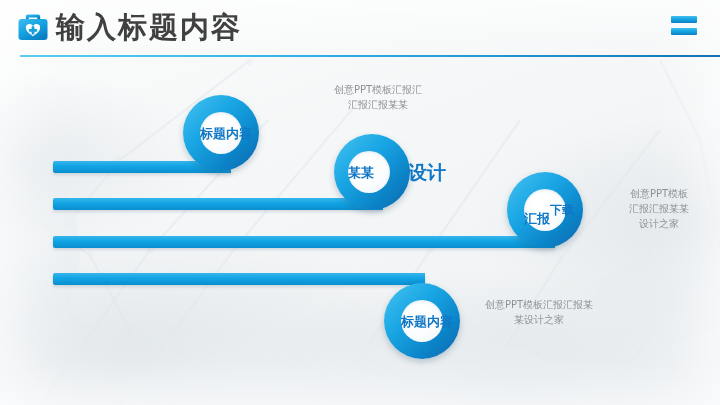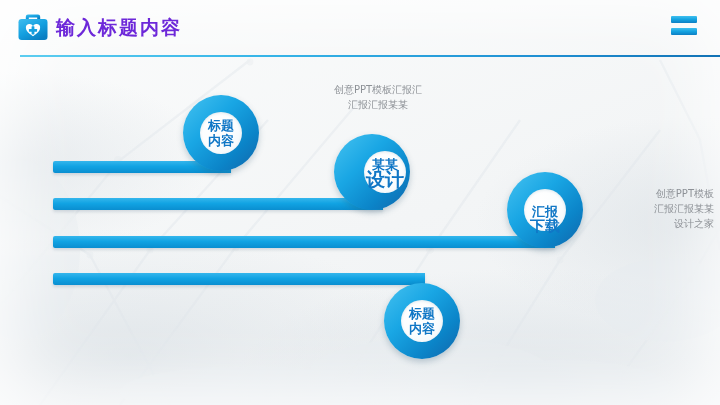--- a/index.html
+++ b/index.html
@@ -54,23 +54,23 @@
     position: absolute;
     left: 16px;
     top: 11px;
     width: 34px;
     height: 32px;
   }
   .page-title {
     position: absolute;
     left: 56px;
     top: 6px;
-    font-size: 19px;
+    font-size: 29px;
     font-weight: bold;
-    color: #6d28d9;
+    color: #404040;
     letter-spacing: 2px;
     line-height: 42px;
     white-space: nowrap;
     font-family: "DejaVu Sans", "Liberation Sans", sans-serif;
   }
   .menu-icon {
     position: absolute;
     right: 23px;
     top: 16px;
     width: 26px;
@@ -114,44 +114,43 @@
     border-radius: 50%;
     background: linear-gradient(135deg, #46c2f0 0%, #19a6e4 38%, #0b84c8 72%, #1266ab 100%);
     box-shadow: 0 3px 6px rgba(40,80,110,0.26);
   }
   .node .hole {
     position: absolute;
     border-radius: 50%;
     background:
       radial-gradient(circle at 35% 30%, #ffffff 0%, #fbfdfe 55%, #eef5fa 100%);
     display: flex;
-    flex-direction: column;
+    flex-direction: row;
     align-items: center;
-    justify-content: center;
     box-shadow: inset 0 1px 3px rgba(20,70,110,0.12);
   }
   .node .hole span {
     display: block;
     color: #1077c6;
     font-weight: bold;
     white-space: nowrap;
     font-family: "DejaVu Sans", "Liberation Sans", sans-serif;
   }
 
   
   .caption {
     position: absolute;
     color: #8d9196;
     font-size: 10px;
     line-height: 15px;
     font-family: "DejaVu Sans", "Liberation Sans", sans-serif;
     white-space: pre-line;
   }
   .caption.center { text-align: center; }
-  .caption.left { text-align: right; }
+  .caption.left { text-align: center; }
 </style>
 </head>
 <body>
 
 <div id="slide">
 
   <div class="bg-layer bg-base"></div>
   <div class="bg-layer bg-streaks">
     <svg width="720" height="405" viewBox="0 0 720 405" xmlns="http://www.w3.org/2000/svg">
       <g stroke="#dfe5ea" stroke-width="2.4" fill="none" opacity="0.75">
@@ -224,38 +223,40 @@
     <div class="hole" style="left:17px; top:17px; width:42px; height:42px;">
       <span style="font-size:13px; line-height:15px;">标题</span>
       <span style="font-size:13px; line-height:15px;">内容</span>
     </div>
   </div>
   <div class="caption center" style="left:318px; top:82px; width:120px;">创意PPT模板汇报汇
 汇报汇报某某</div>
 
   <div class="node" style="left:334px; top:134px; width:76px; height:76px;">
     <div class="ring"></div>
-    <div class="hole" style="left:30px; top:17px; width:42px; height:42px;">
+    <div class="hole" style="left:14px; top:17px; width:42px; height:42px;gap:34px;">
       <span style="font-size:13px; line-height:15px;">某某</span>
       <span style="font-size:19px; line-height:15px;">设计</span>
     </div>
   </div>
 
   <div class="node" style="left:507px; top:172px; width:76px; height:76px;">
     <div class="ring"></div>
     <div class="hole" style="left:17px; top:17px; width:42px; height:42px;">
       <span style="font-size:13px; line-height:15px;margin-top:17px;">汇报</span>
-      <span style="font-size:15px; line-height:15px;">下载</span>
+      <span style="font-size:12px; line-height:15px;">下载</span>
     </div>
   </div>
   <div class="caption left" style="left:604px; top:186px; width:110px;">创意PPT模板
 汇报汇报某某
 设计之家</div>
 
   <div class="node" style="left:384px; top:283px; width:76px; height:76px;">
     <div class="ring"></div>
     <div class="hole" style="left:17px; top:17px; width:42px; height:42px;">
       <span style="font-size:13px; line-height:15px;">标题</span>
       <span style="font-size:13px; line-height:15px;">内容</span>
     </div>
   </div>
+  <div class="caption left" style="left:469px; top:297px; width:140px;">创意PPT模板汇报汇报某
+某设计之家</div>
 
 </div>
 
 </body></html>

